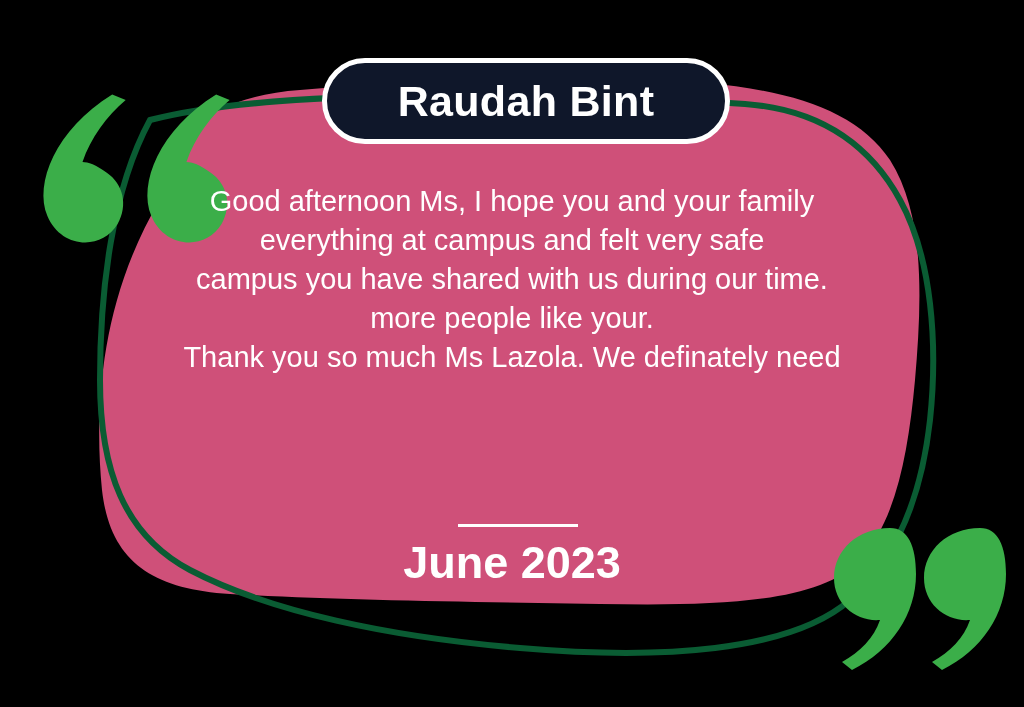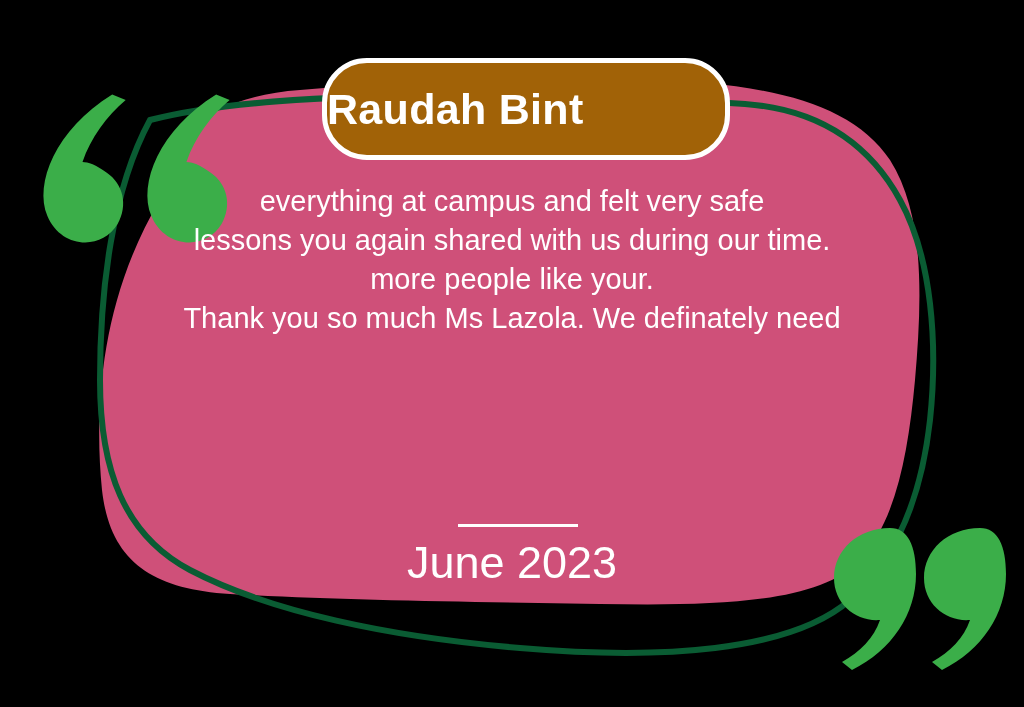--- a/index.html
+++ b/index.html
@@ -34,27 +34,28 @@
     height: 707px;
     pointer-events: none;
   }
   .content-layer > * { pointer-events: auto; }
 
   .name-badge {
     position: absolute;
     left: 322px;
     top: 58px;
     width: 408px;
-    height: 102px;
+    height: 86px;
     box-sizing: border-box;
-    background: #a16207;
+    background: #0f172a;
     border: 5px solid #FFFFFF;
     border-radius: 45px;
     display: flex;
     align-items: center;
+    justify-content: center;
   }
   .name-badge-label {
     color: #FFFFFF;
     font-size: 43px;
     font-weight: bold;
     letter-spacing: 0.3px;
     line-height: 1;
     white-space: nowrap;
   }
 
@@ -81,21 +82,21 @@
   }
 
   .date-label {
     position: absolute;
     left: 262px;
     top: 538px;
     width: 500px;
     text-align: center;
     color: #FFFFFF;
     font-size: 45px;
-    font-weight: normal;
+    font-weight: bold;
     line-height: 1.1;
   }
 </style>
 </head>
 <body>
 
 <div class="stage">
 
   <svg class="layer" viewBox="0 0 1024 707" aria-hidden="true">
     <path d="M 160 200
@@ -157,22 +158,23 @@
     </g>
   </svg>
 
   <div class="content-layer">
 
     <div class="name-badge">
       <span class="name-badge-label">Raudah Bint</span>
     </div>
 
     <div class="quote-body">
+      <span class="quote-line">Good afternoon Ms, I hope you and your family</span>
       <span class="quote-line">everything at campus and felt very safe</span>
-      <span class="quote-line">lessons you again shared with us during our time.</span>
+      <span class="quote-line">campus you have shared with us during our time.</span>
       <span class="quote-line">more people like your.</span>
       <span class="quote-line">Thank you so much Ms Lazola. We definately need</span>
     </div>
 
     <div class="divider"></div>
 
     <div class="date-label">June 2023</div>
 
   </div>
 </div>

